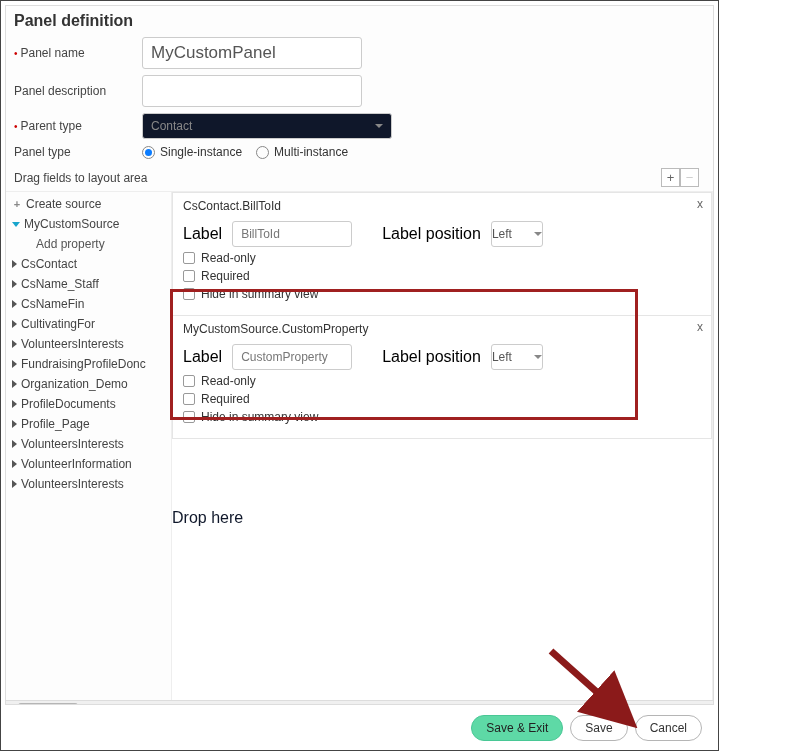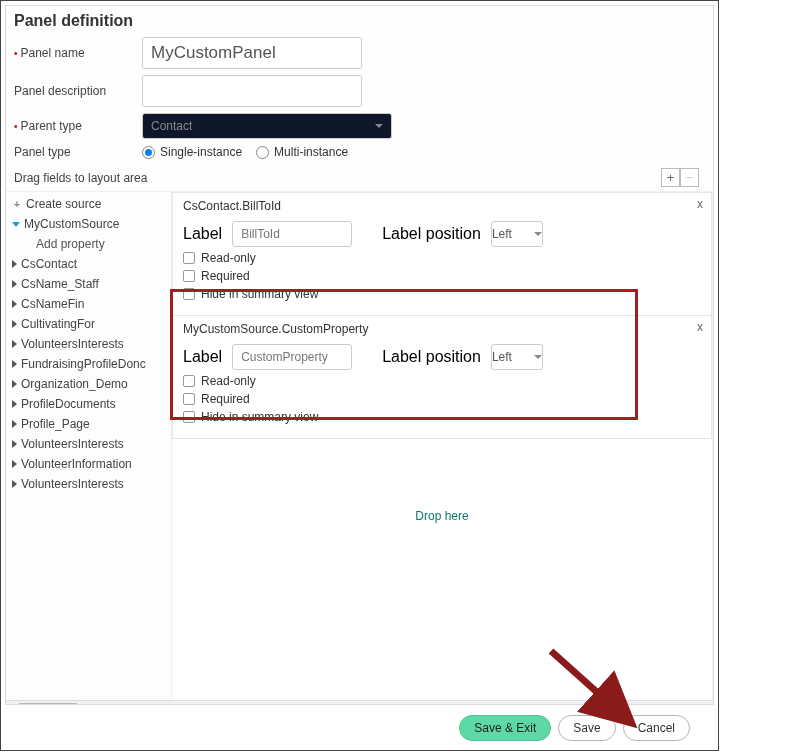--- a/index.html
+++ b/index.html
@@ -211,23 +211,23 @@
     position: absolute;
     border: 3px solid #a02020;
     pointer-events: none;
     z-index: 5;
     left: 164px;
     top: 283px;
     width: 468px;
     height: 131px;
   }
   .dropzone {
-    text-align: center;
-    color: #0f766e;
-    font-size: 12px;
+    text-align: left;
+    color: #0f172a;
+    font-size: 16px;
     padding: 70px 0 120px 0;
   }
   .hscroll {
     position: absolute;
     left: 0; right: 0; top: 694px;
     height: 11px;
     background: #f0f0f0;
     border-top: 1px solid #ddd;
     display: flex; align-items: center;
   }
@@ -239,21 +239,21 @@
   }
   .hscroll .thumb {
     height: 7px;
     background: #b5b5b5;
     border-radius: 3px;
     width: 60px;
     margin-left: -2px;
   }
   .footer {
     position: absolute;
-    left: 0; right: 16px; bottom: 0;
+    left: 0; right: 4px; bottom: 0;
     height: 44px;
     display: flex;
     justify-content: flex-end;
     align-items: center;
     gap: 7px;
     padding: 0 12px;
   }
   .btn {
     border: 1px solid #b5b5b5;
     border-radius: 14px;

